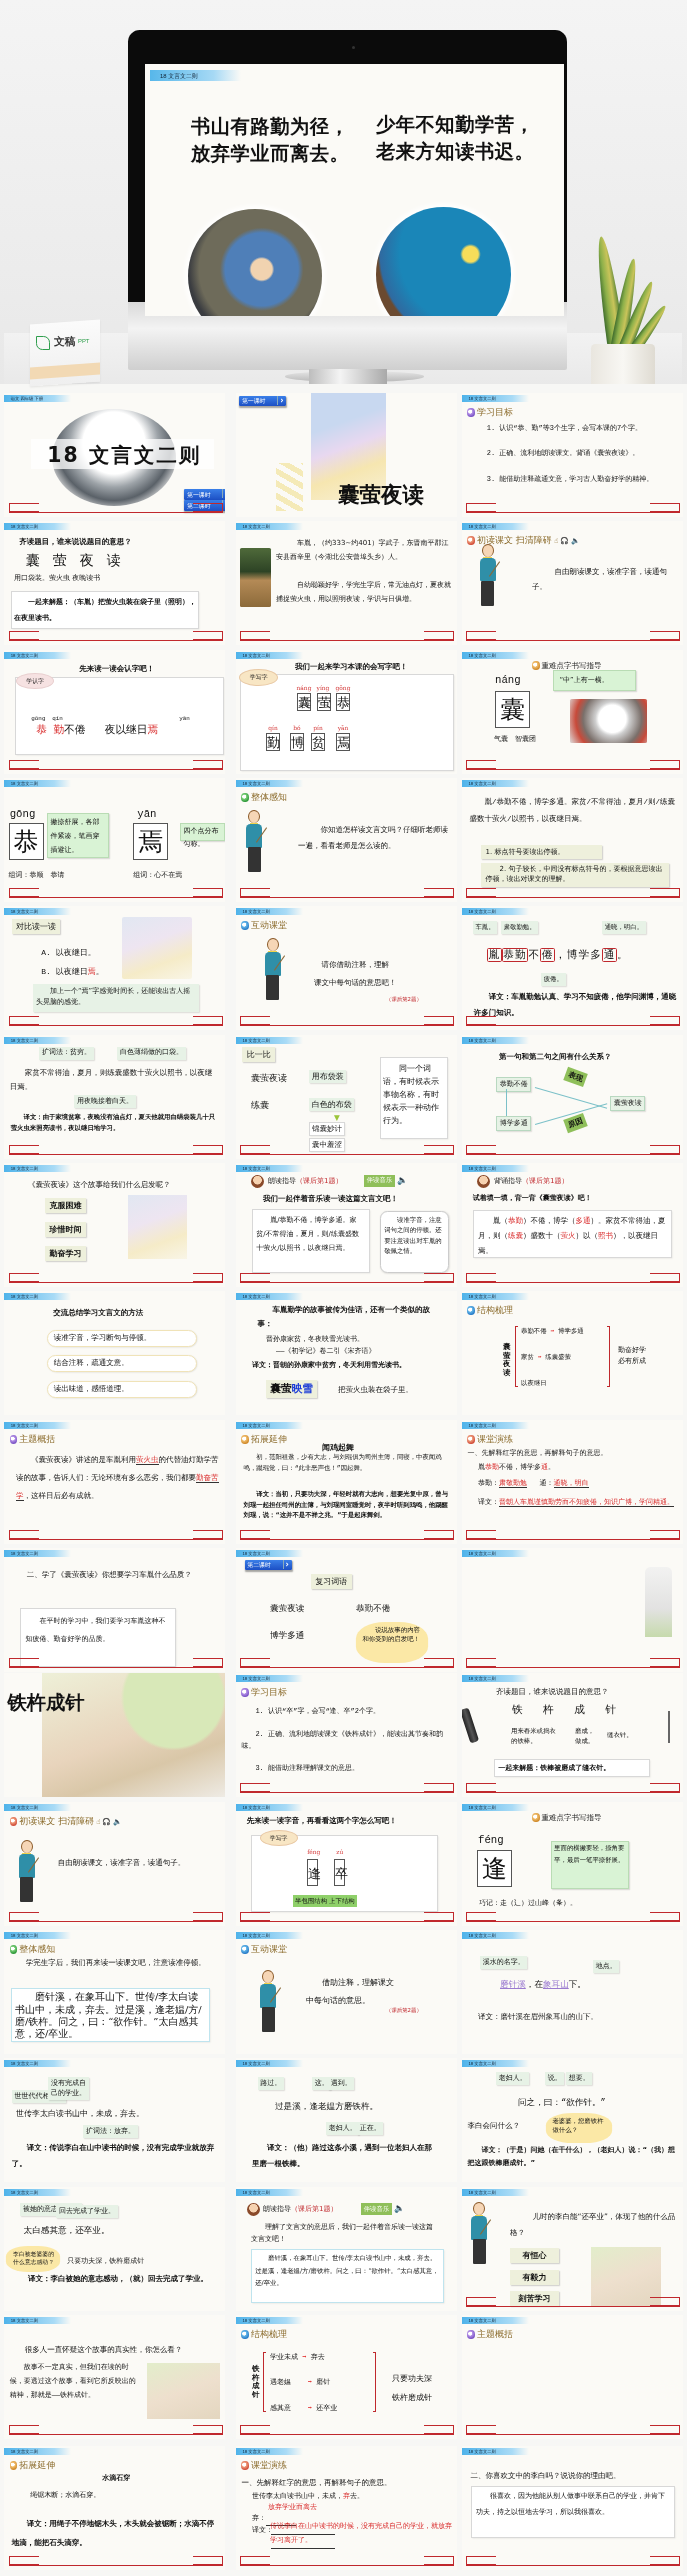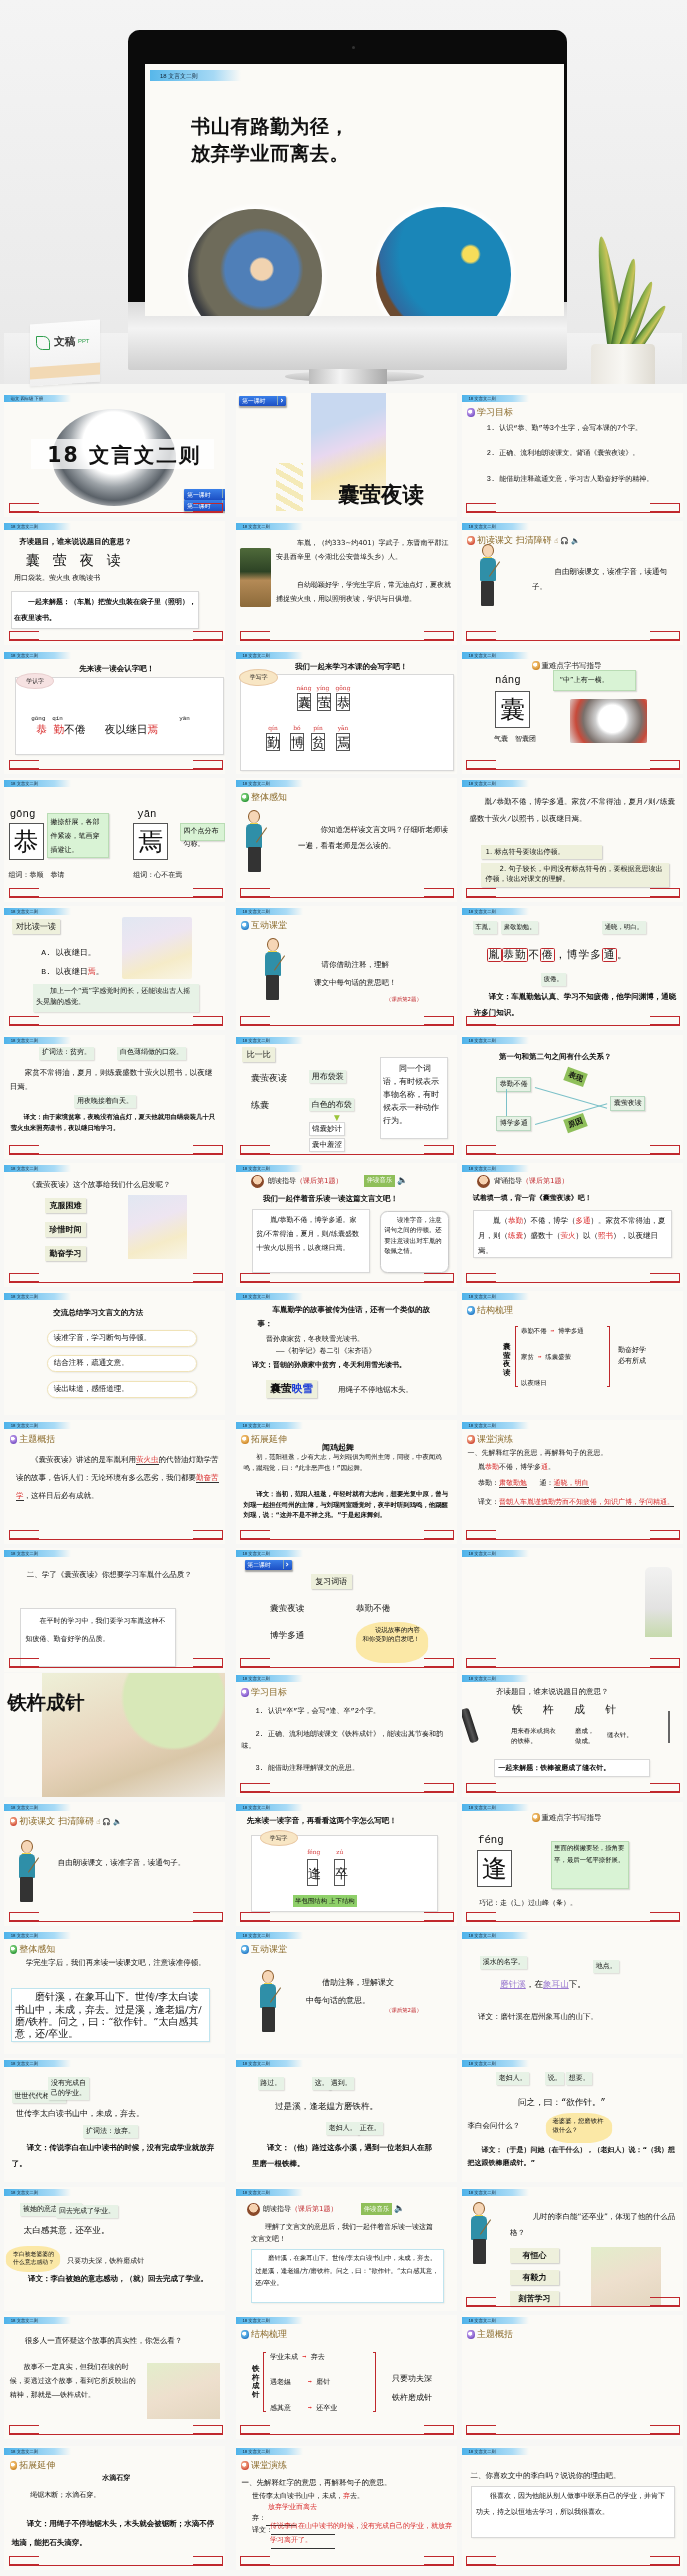--- a/index.html
+++ b/index.html
@@ -80,20 +80,24 @@
   <div class="stand-foot"></div>
   <div class="stand"></div>
   <div class="cam"></div>
 
   <div class="screen">
     <div class="hs-tag">18 文言文二则</div>
     <div class="hs-poem" style="left:46px;top:49px">
       <div>书山有路勤为径，</div>
       <div>放弃学业而离去。</div>
     </div>
+    <div class="hs-poem" style="left:231px;top:47px">
+      <div>少年不知勤学苦，</div>
+      <div>老来方知读书迟。</div>
+    </div>
     <div class="hs-circle" style="left:43px;top:145px;width:134px;height:134px;background:radial-gradient(circle at 55% 45%,#f1d3b0 0 10%,#4f7fb8 12% 35%,#6e6b5a 40% 60%,#3a3c40 70%)"></div>
     <div class="hs-circle" style="left:231px;top:143px;width:135px;height:135px;background:radial-gradient(circle at 70% 35%,#f7dd5a 0 6%,#1a86b8 8% 55%,#2f6aa0 70%,#6b4a30 72% 100%)"></div>
 
   </div>
 
   <div class="leaf" style="left:600px;top:236px;width:18px;height:113px;transform:rotate(-8deg)"></div>
   <div class="leaf" style="left:618px;top:258px;width:15px;height:94px;transform:rotate(10deg)"></div>
   <div class="leaf" style="left:631px;top:279px;width:13px;height:75px;transform:rotate(22deg)"></div>
   <div class="leaf" style="left:644px;top:301px;width:10.7px;height:54px;transform:rotate(35deg)"></div>
   <div class="plant"></div>
@@ -458,21 +462,21 @@
   <div class="wbox" style="left:43px;top:90px;width:150px;height:17px;border-radius:8.6px;border:1.1px solid #f0e3b8;padding:2.1px 5.4px;font-size:7.5px">读出味道，感悟道理。</div>
 </div>
 
 <div class="slide" style="left:236px;top:1291px">
   <div class="s-tag">18 文言文二则</div>
   <div class="txt b" style="left:21.5px;top:11.8px;width:183px;font-size:7.5px;line-height:14px;text-indent:2em">车胤勤学的故事被传为佳话，还有一个类似的故事：</div>
   <div class="txt serif" style="left:30px;top:43px;font-size:7px">晋孙康家贫，冬夜映雪光读书。</div>
   <div class="txt serif" style="left:40px;top:55px;font-size:7px">——《初学记》卷二引《宋齐语》</div>
   <div class="txt b" style="left:16px;top:69px;font-size:7px">译文：晋朝的孙康家中贫穷，冬天利用雪光读书。</div>
   <div class="cream" style="left:30px;top:89px;font-size:10.7px"><span>囊萤</span><span style="color:#1a3ad6">映雪</span></div>
-  <div class="txt" style="left:102px;top:93px;font-size:7.5px">用绳子不停地锯木头。</div>
+  <div class="txt" style="left:102px;top:93px;font-size:7.5px">把萤火虫装在袋子里。</div>
 </div>
 
 <div class="slide" style="left:462px;top:1291px">
   <div class="s-tag">18 文言文二则</div>
   <div class="sec">
       <span class="qi blue"></span>
       <span>结构梳理</span>
     </div>
   <div style="position:absolute;left:41px;top:52px;width:8.6px;font-size:7.5px;font-weight:bold;line-height:8.6px">囊萤夜读</div>
   <div style="position:absolute;left:53px;top:35px;width:3.2px;height:61px;border:0.8px solid #c0282d;border-right:none"></div>
@@ -501,21 +505,21 @@
 </div>
 
 <div class="slide" style="left:236px;top:1420px">
   <div class="s-tag">18 文言文二则</div>
   <div class="sec">
       <span class="qi orange"></span>
       <span>拓展延伸</span>
     </div>
   <div class="txt b" style="left:86px;top:21.5px;font-size:8px">闻鸡起舞</div>
   <div class="txt serif" style="left:7.5px;top:33px;width:209px;font-size:6.4px;line-height:10.7px;text-indent:2em">初，范阳祖逖，少有大志，与刘琨俱为司州主簿，同寝，中夜闻鸡鸣，蹴琨觉，曰：“此非恶声也！”因起舞。</div>
-  <div class="txt b" style="left:7.5px;top:69px;width:209px;font-size:6.4px;line-height:10.7px;text-indent:2em">译文：当初，范阳人祖逖，年轻时就有大志向，想要光复中原，曾与刘琨一起担任司州的主簿，与刘琨同室睡觉时，夜半时听到鸡鸣，他踢醒刘琨，说：“这并不是不祥之兆。”于是起床舞剑。</div>
+  <div class="txt b" style="left:7.5px;top:69px;width:209px;font-size:6.4px;line-height:10.7px;text-indent:2em">译文：当初，只要功夫深，年轻时就有大志向，想要光复中原，曾与刘琨一起担任司州的主簿，与刘琨同室睡觉时，夜半时听到鸡鸣，他踢醒刘琨，说：“这并不是不祥之兆。”于是起床舞剑。</div>
   <div class="fret">
       <div class="bar"></div>
       <div class="lm"></div>
       <div class="rm"></div>
     </div>
 </div>
 
 <div class="slide" style="left:462px;top:1420px">
   <div class="s-tag">18 文言文二则</div>
   <div class="sec">
@@ -776,21 +780,21 @@
   <div style="position:absolute;left:129px;top:60px;width:70px;height:59px;background:linear-gradient(160deg,#d8e8b8,#e8d4bc 50%,#d9c7a8);opacity:.7"></div>
   <div class="fret">
       <div class="bar"></div>
       <div class="lm"></div>
       <div class="rm"></div>
     </div>
 </div>
 
 <div class="slide" style="left:4.3px;top:2315px">
   <div class="s-tag">18 文言文二则</div>
-  <div class="txt" style="left:5.4px;top:18px;width:209px;font-size:7.5px;line-height:15px;text-indent:2em">很多人一直怀疑这个故事的真实性，你怎么看？</div>
+  <div class="txt" style="left:5.4px;top:27px;width:209px;font-size:7.5px;line-height:15px;text-indent:2em">很多人一直怀疑这个故事的真实性，你怎么看？</div>
   <div class="txt serif" style="left:5.4px;top:45px;width:129px;font-size:7px;line-height:14px;text-indent:2em">故事不一定真实，但我们在读的时候，要透过这个故事，看到它所反映出的精神，那就是——铁杵成针。</div>
   <div style="position:absolute;left:143px;top:48px;width:73px;height:56px;background:linear-gradient(160deg,#d8e8b8,#e8d4bc 50%,#d9c7a8);opacity:.7"></div>
   <div class="fret">
       <div class="bar"></div>
       <div class="lm"></div>
       <div class="rm"></div>
     </div>
 </div>
 
 <div class="slide" style="left:236px;top:2315px">

